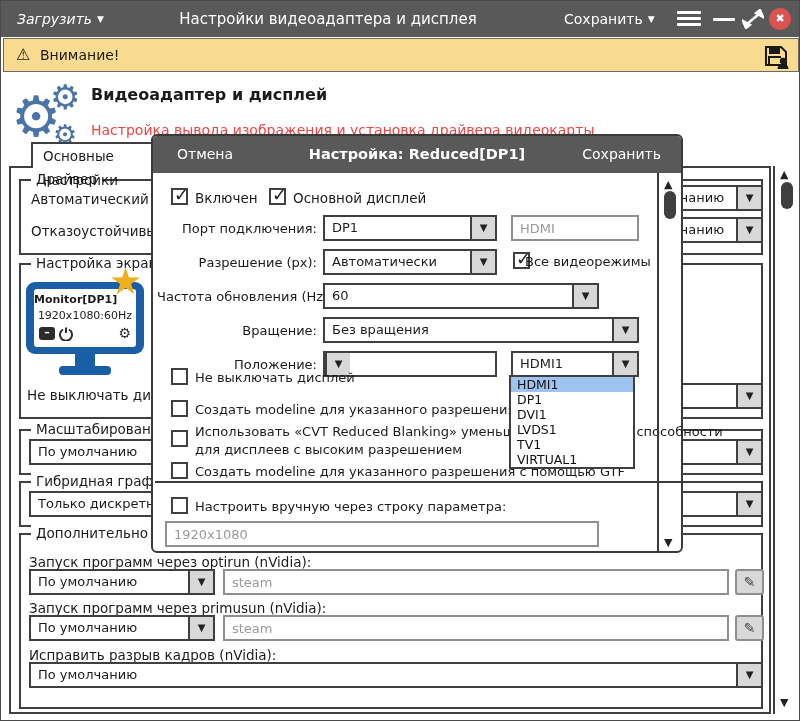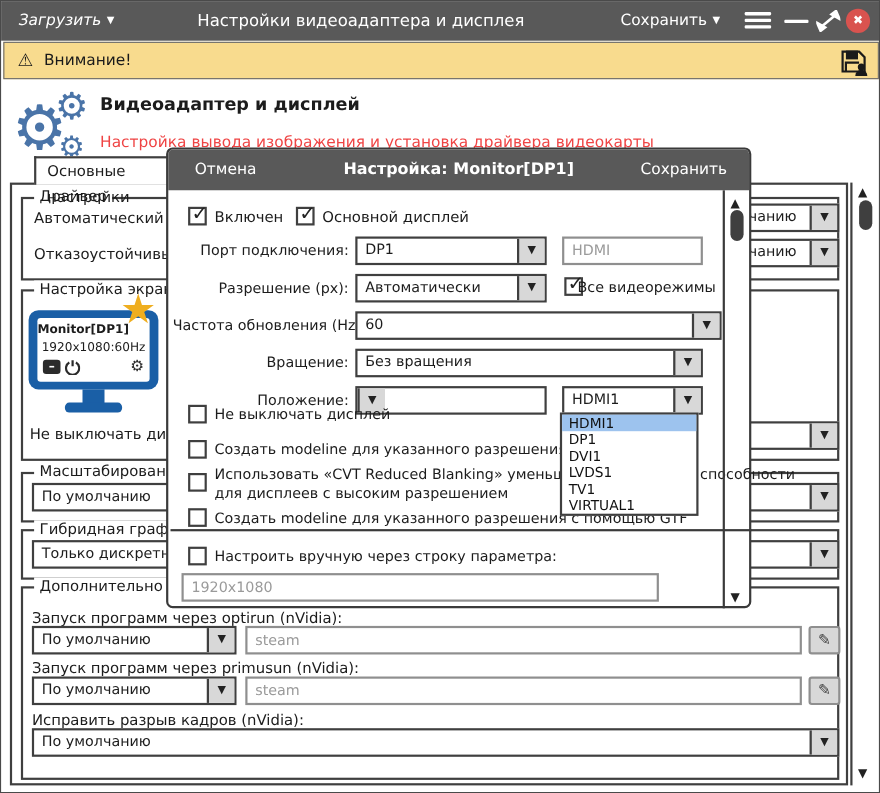--- a/index.html
+++ b/index.html
@@ -219,21 +219,21 @@
   </div>
 
   <div class="abs" style="left:772px; top:165px; width:0; height:548px; border-left:2px solid #3f3f3f;"></div>
   <span class="sarrow" style="left:779px; top:167px;">▲</span>
   <div class="sthumb" style="left:780px; top:181px; width:12px; height:27px;"></div>
   <span class="sarrow" style="left:779px; top:695px;">▼</span>
 
   <div class="modal">
     <div class="mhead">
       <span class="cancel">Отмена</span>
-      <span class="mtitle">Настройка: Monitor[DP1]</span>
+      <span class="mtitle">Настройка: Reduced[DP1]</span>
       <span class="save">Сохранить</span>
     </div>
 
     <span class="cbx" style="left:18px; top:52px;">
         <span class="mark">✓</span>
       </span>
     <span class="lbl" style="left:42px; top:54px;">Включен</span>
     <span class="cbx" style="left:116px; top:52px;">
         <span class="mark">✓</span>
       </span>
@@ -250,21 +250,21 @@
     <div class="combo" style="left:170px; top:113px; width:174px;">
       <div class="v">Автоматически</div>
       <div class="a">▼</div>
     </div>
     <span class="cbx" style="left:360px; top:116px;">
         <span class="mark">✓</span>
       </span>
     <span class="lbl" style="left:372px; top:118px; font-size:13px;">Все видеорежимы</span>
 
     <span class="mlbl" style="left:4px; top:153px; width:160px;">Частота обновления (Hz):</span>
-    <div class="combo" style="left:170px; top:147px; width:333px;">
+    <div class="combo" style="left:170px; top:147px; width:276px;">
       <div class="v">60</div>
       <div class="a">▼</div>
     </div>
 
     <span class="mlbl" style="left:4px; top:187px; width:160px;">Вращение:</span>
     <div class="combo" style="left:170px; top:181px; width:316px;">
       <div class="v">Без вращения</div>
       <div class="a">▼</div>
     </div>
 

